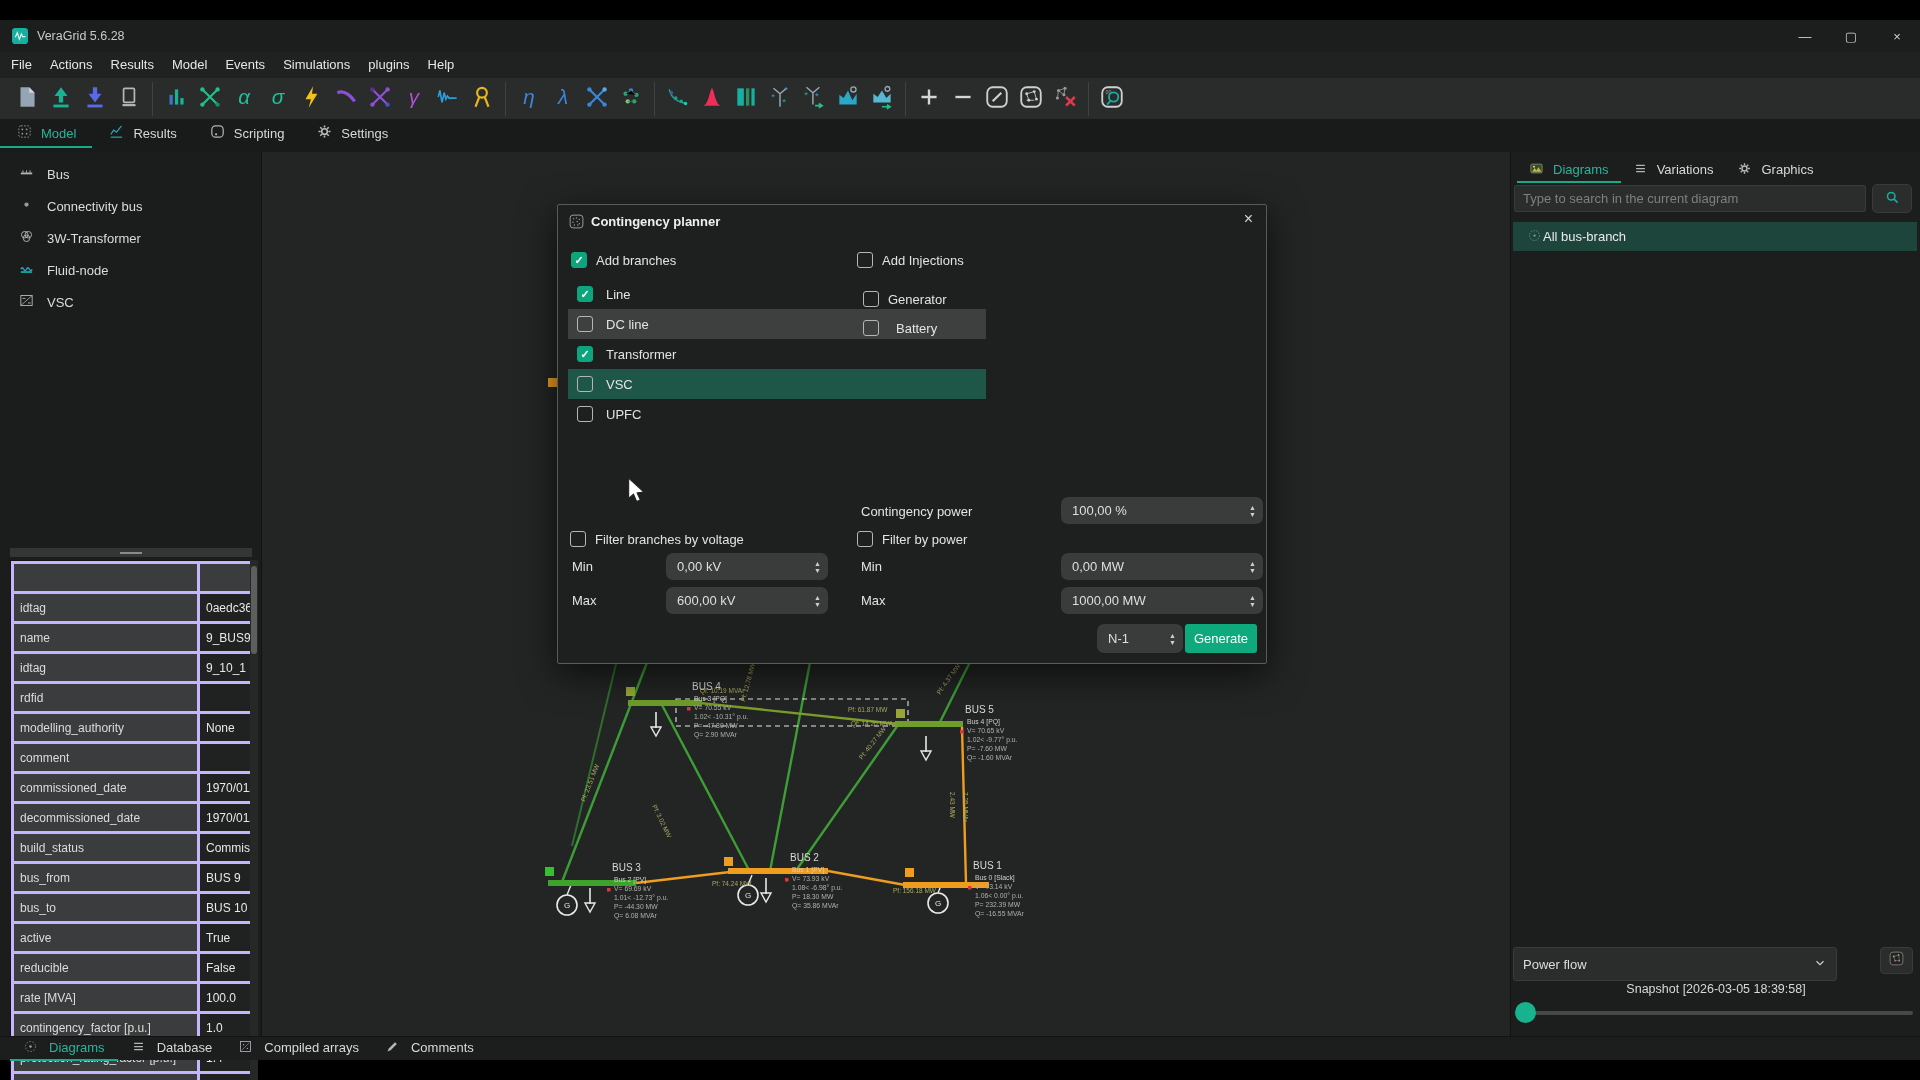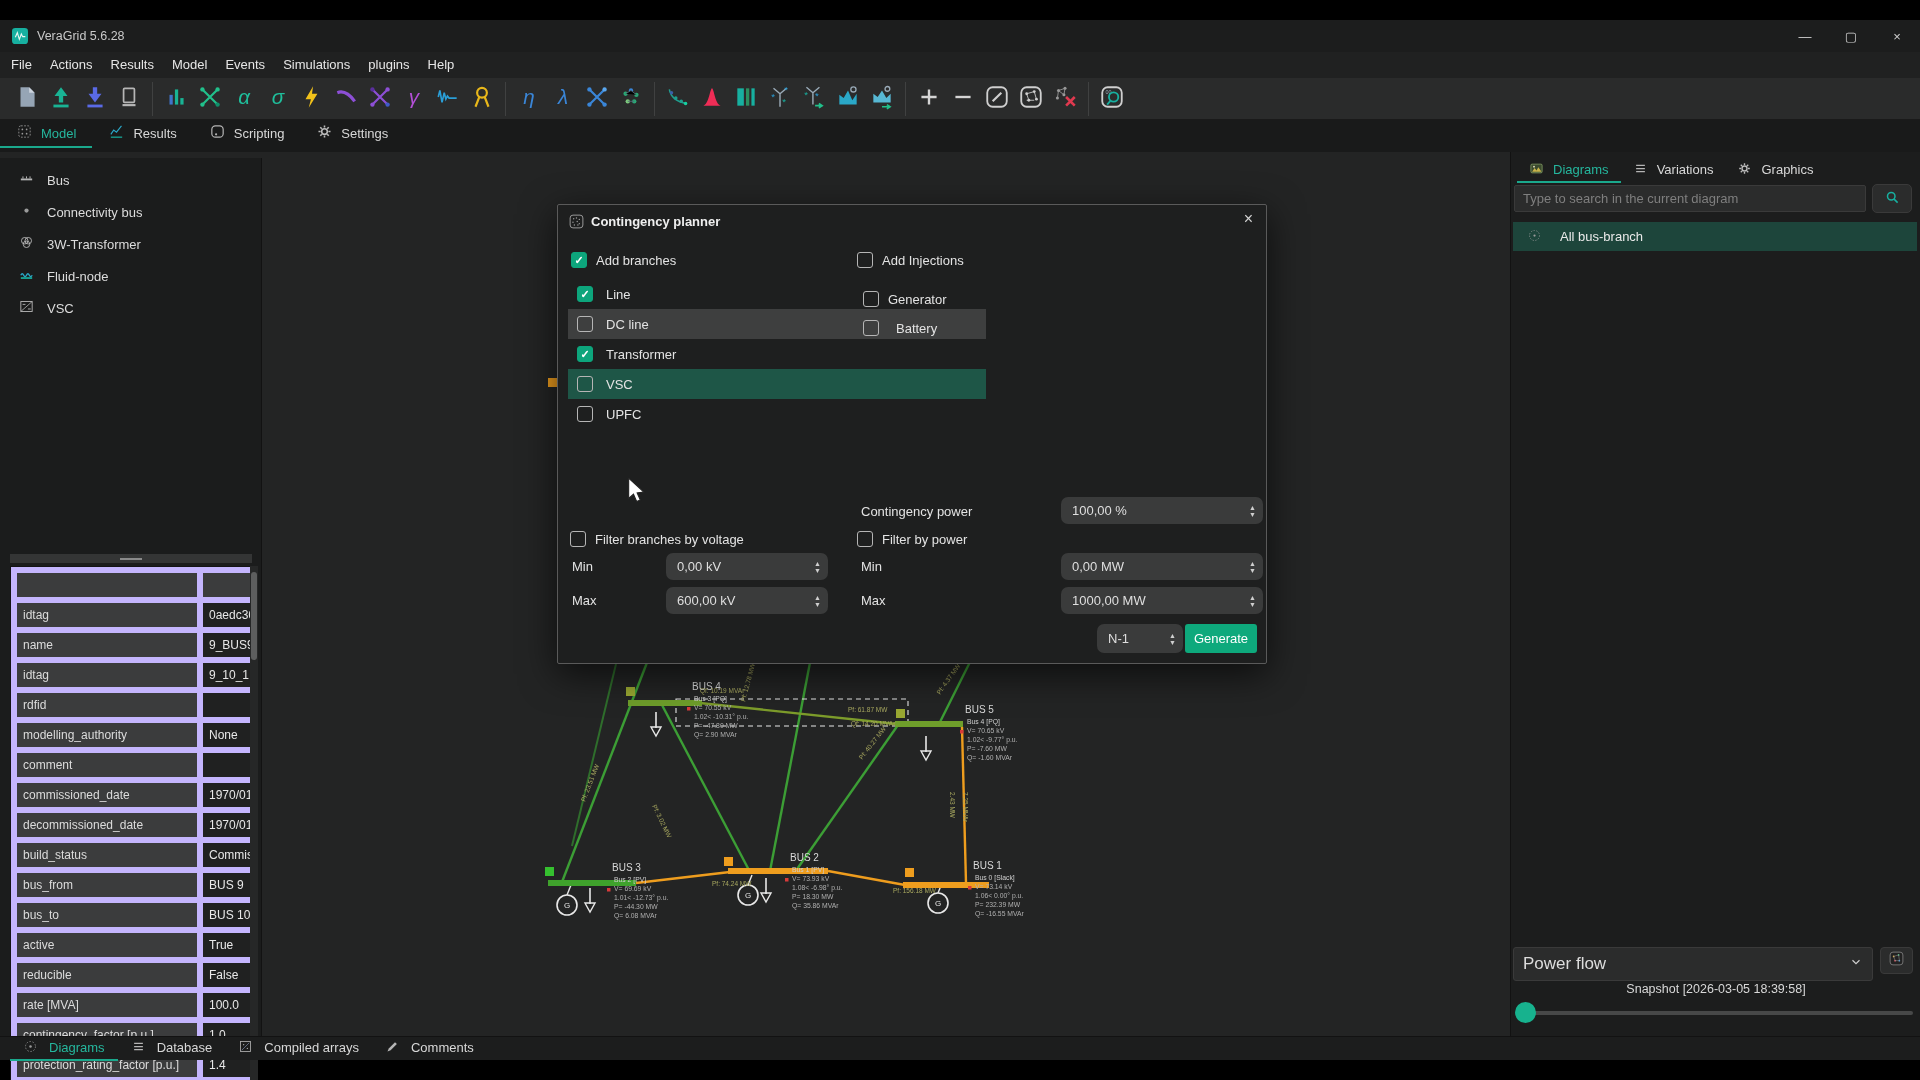--- a/index.html
+++ b/index.html
@@ -22,47 +22,47 @@
   .tgroup + .tgroup { border-left:1px solid #404141; }
   .tbtn { width:34px; height:34px; display:flex; align-items:center; justify-content:center; }
 
   .maintabs { position:absolute; left:0; top:120px; width:1920px; height:32px; background:#191a1a; display:flex; align-items:flex-start; }
   .mtab { display:flex; align-items:center; gap:8px; padding:0 16px; height:28px; font-size:13px; color:#d8d8d8; border-bottom:2px solid transparent; }
   .mtab.active { color:#25b79e; border-bottom-color:#1aa88c; }
 
   
   .content { position:absolute; left:0; top:152px; width:1920px; height:884px; background:#232424; }
 
-  .leftpanel { position:absolute; left:0; top:6px; width:262px; height:884px; background:#1b1c1c; border-right:1px solid #121212; }
+  .leftpanel { position:absolute; left:0; top:0; width:262px; height:884px; background:#1b1c1c; border-right:1px solid #121212; }
   .objlist { position:absolute; left:0; top:6px; width:262px; }
   .objrow { height:32px; display:flex; align-items:center; gap:12px; padding-left:18px; font-size:13px; color:#dcdcdc; }
   .splitter { position:absolute; left:10px; top:396px; width:242px; height:9px; background:#343535; display:flex; align-items:center; justify-content:center; }
   .splitter .grip { width:22px; height:2px; background:#8a8a8a; }
 
   .proptable-wrap { position:absolute; left:10px; top:408px; width:248px; height:626px; overflow:hidden; background:#1e1f1f; border:1px solid #141414; }
   table.props { border-collapse:collapse; table-layout:fixed; width:300px; font-size:12px; }
-  table.props td,table.props th { border:6px solid #c4b5fd; height:30px; padding:0 6px; overflow:hidden; white-space:nowrap; }
+  table.props td,table.props th { border:3px solid #c4b5fd; height:30px; padding:0 6px; overflow:hidden; white-space:nowrap; }
   table.props .lab { width:186px; background:#3b3c3d; color:#dcdcdc; font-weight:normal; text-align:left; }
   table.props .val { width:114px; background:#202121; color:#e8e8e8; text-align:left; }
   table.props th.val { background:#3b3c3d; color:#e2e2e2; text-align:right; padding-right:0; }
   .vscroll { position:absolute; left:250px; top:408px; width:8px; height:626px; background:#262727; }
   .vscroll .thumb { position:absolute; left:1px; top:6px; width:6px; height:88px; background:#5d5e5e; border-radius:3px; }
 
   .canvas { position:absolute; left:263px; top:0; width:1247px; height:884px; overflow:hidden; }
   svg.network { position:absolute; left:0; top:0; font-family:"Liberation Sans", sans-serif; }
 
   .rightpanel { position:absolute; left:1510px; top:0; width:410px; height:884px; background:#1c1d1d; border-left:1px solid #121212; }
   .rtabs { position:absolute; left:6px; top:6px; height:26px; display:flex; }
   .rtab { display:flex; align-items:center; gap:9px; padding:0 12px; height:25px; font-size:13px; color:#d8d8d8; border-bottom:2px solid transparent; }
   .rtab.active { color:#25b79e; border-bottom-color:#1aa88c; }
   .rsearch { position:absolute; left:3px; top:33px; width:352px; height:27px; background:#2b2c2c; border:1px solid #3a3a3a; border-radius:2px; color:#e0e0e0; font-size:13px; padding:0 8px; outline:none; }
   .rsearch::placeholder { color:#7f7f7f; }
   .rsearchbtn { position:absolute; left:361px; top:32px; width:40px; height:29px; background:#2b2c2c; border:1px solid #3a3a3a; border-radius:5px; display:flex; align-items:center; justify-content:center; }
-  .ritem { position:absolute; left:2px; top:70px; width:404px; height:29px; background:#1d453b; display:flex; align-items:center; gap:18px; padding-left:14px; font-size:13px; color:#eaeaea; }
-  .rselect { position:absolute; left:2px; top:795px; width:360px; height:27px; background:#2b2c2c; border:1px solid #3a3a3a; border-radius:3px; display:flex; align-items:center; font-size:17px; color:#dddddd; padding:16px 9px; }
+  .ritem { position:absolute; left:2px; top:70px; width:404px; height:29px; background:#1d453b; display:flex; align-items:center; gap:1px; padding-left:14px; font-size:13px; color:#eaeaea; }
+  .rselect { position:absolute; left:2px; top:795px; width:324px; height:27px; background:#2b2c2c; border:1px solid #3a3a3a; border-radius:3px; display:flex; align-items:center; font-size:13px; color:#dddddd; padding:16px 9px; }
   .rselect .chev { margin-left:auto; }
   .rnetbtn { position:absolute; left:369px; top:795px; width:33px; height:27px; background:#2b2c2c; border:1px solid #3a3a3a; border-radius:4px; display:flex; align-items:center; justify-content:center; }
   .rsnapshot { position:absolute; left:0; top:830px; width:410px; text-align:center; font-size:12.5px; color:#d8d8d8; }
   .rslider { position:absolute; left:6px; top:859px; width:396px; height:4px; background:#474848; border-radius:2px; }
   .rslider .handle { position:absolute; left:-2px; top:-9px; width:21px; height:21px; border-radius:50%; background:#17b28e; }
 
   
   .dialog { position:absolute; left:557px; top:52px; width:710px; height:460px; background:#1e1f1f; border:1px solid #5a5a5a; border-radius:2px; box-shadow:0 10px 36px rgba(0,0,0,.65); z-index:10; font-size:13px; color:#e3e3e3; }
   .dlg-icon { position:absolute; left:10px; top:8px; }
   .dlg-title { position:absolute; left:33px; top:9px; font-weight:bold; color:#efefef; }

